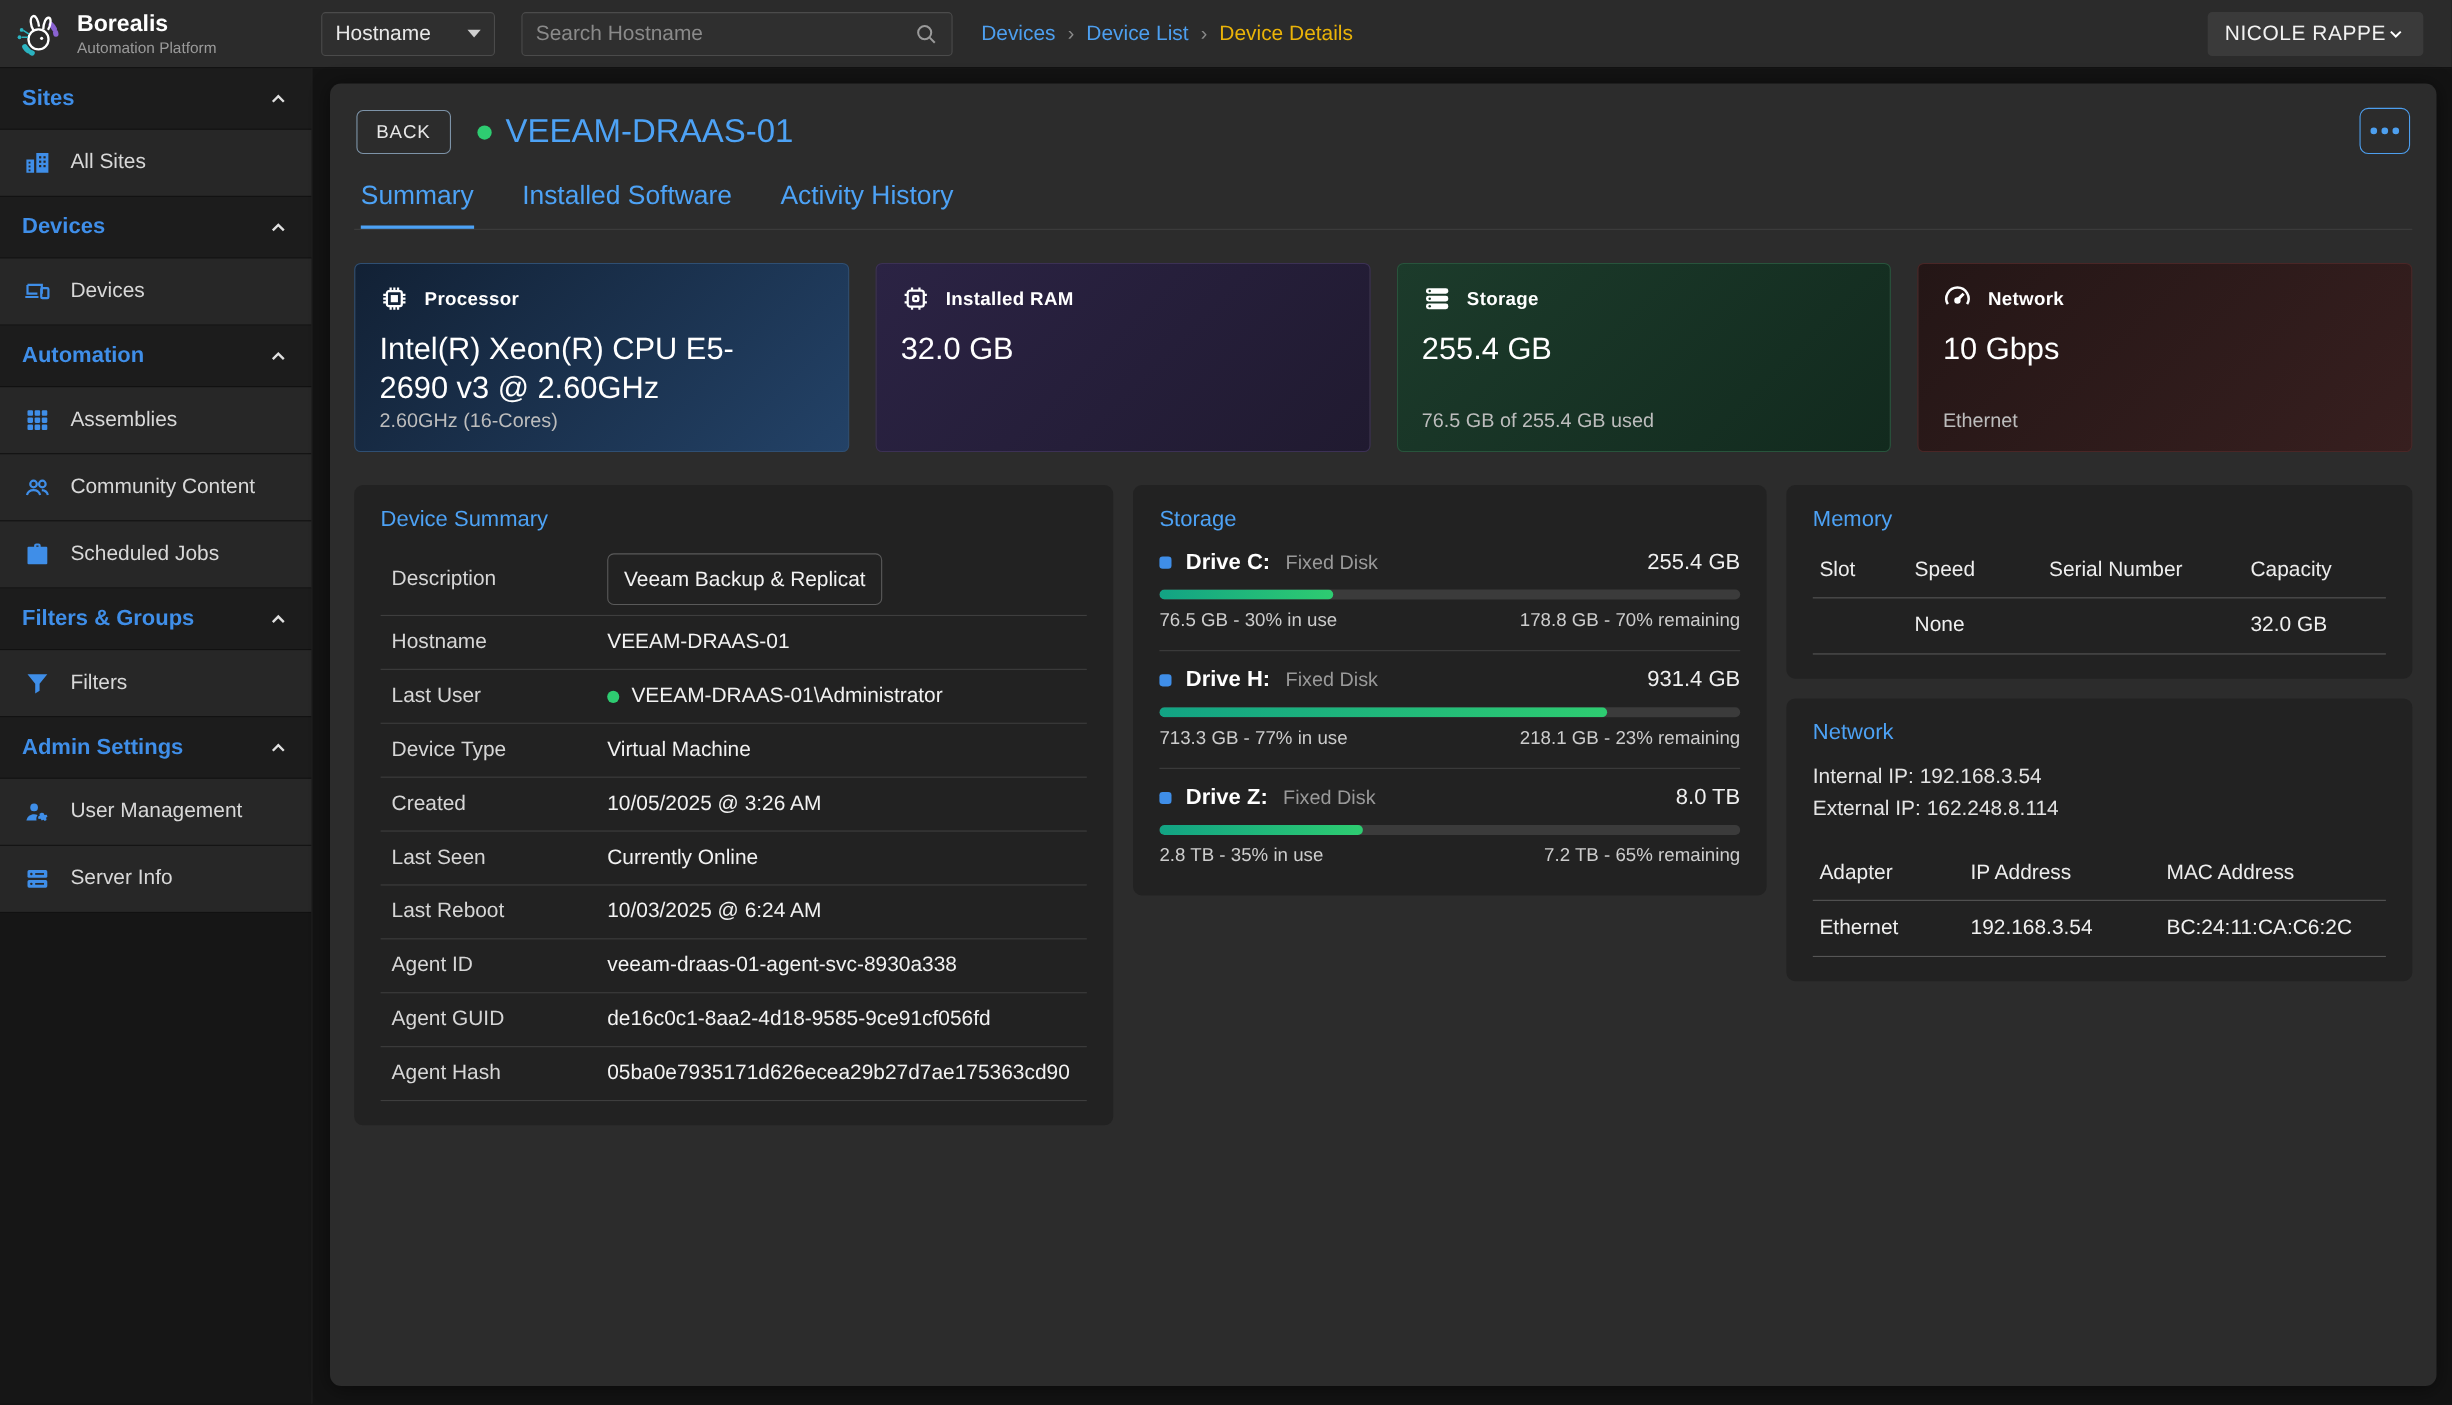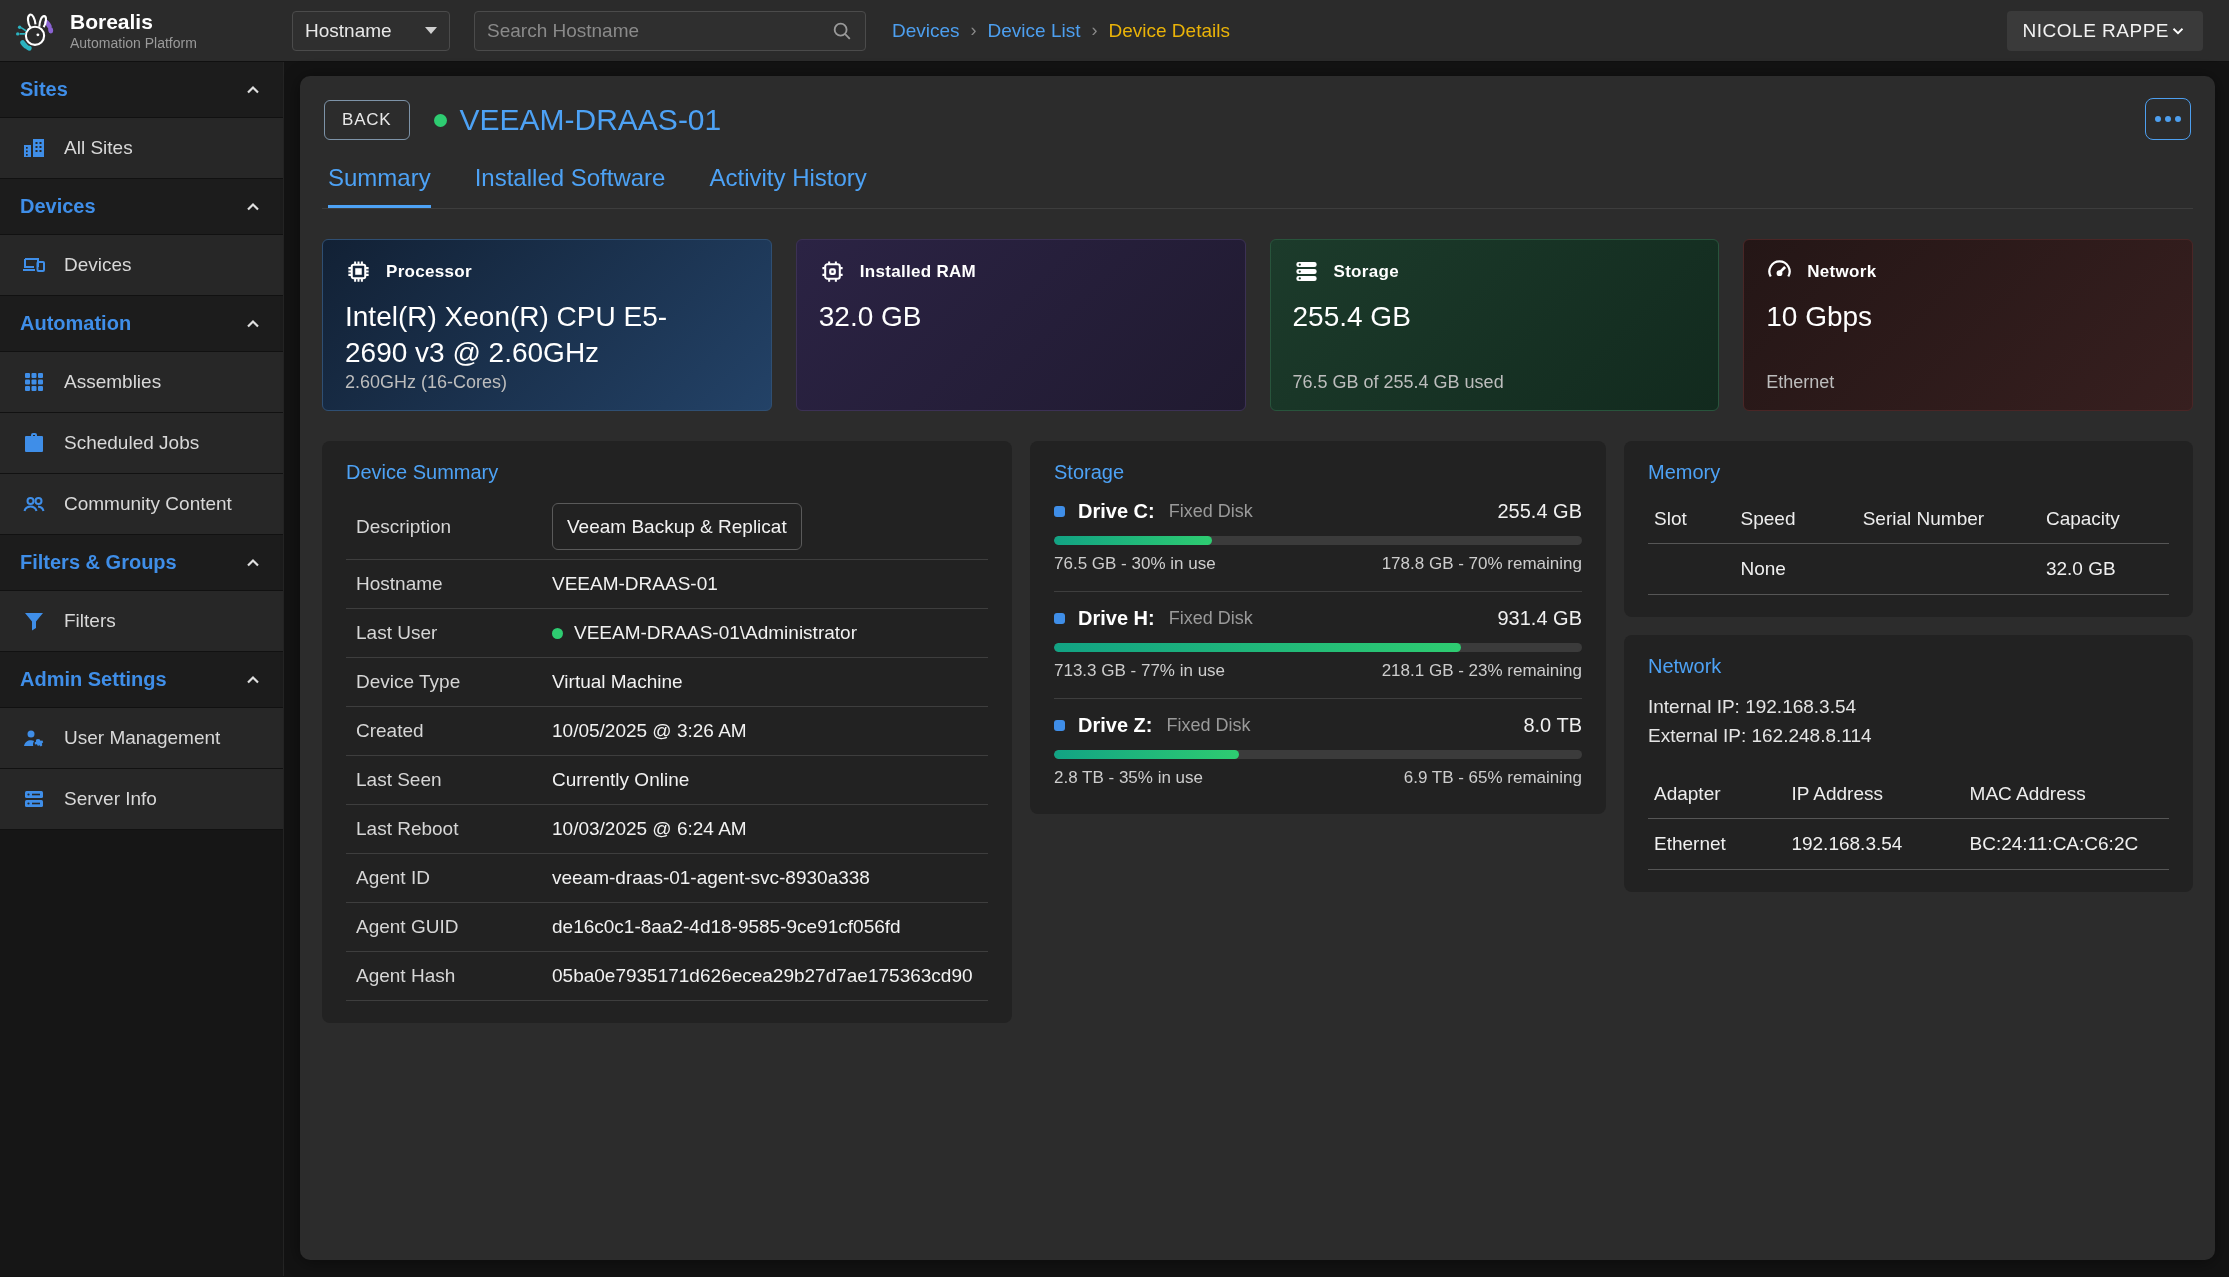--- a/index.html
+++ b/index.html
@@ -230,33 +230,33 @@
             <rect x="9.5" y="9.5" width="5" height="5" rx="1"></rect>
             <rect x="16" y="9.5" width="5" height="5" rx="1"></rect>
             <rect x="3" y="16" width="5" height="5" rx="1"></rect>
             <rect x="9.5" y="16" width="5" height="5" rx="1"></rect>
             <rect x="16" y="16" width="5" height="5" rx="1"></rect>
           </g>
       </svg>
       <span>Assemblies</span>
     </div>
     <div class="nav-item">
-      <svg class="icn" viewBox="0 0 24 24" fill="currentColor">
-        <path d="M9 5V4a2 2 0 0 1 2-2h2a2 2 0 0 1 2 2v1h5a1 1 0 0 1 1 1v14a1 1 0 0 1-1 1H4a1 1 0 0 1-1-1V6a1 1 0 0 1 1-1h5zm2 0h2V4h-2v1z"></path>
-      </svg>
-      <span>Scheduled Jobs</span>
-    </div>
-    <div class="nav-item">
       <svg class="icn" viewBox="0 0 24 24" fill="none" stroke="currentColor" stroke-width="2">
         <circle cx="8.5" cy="9" r="3"></circle>
           <circle cx="16.5" cy="9" r="3"></circle>
           <path d="M2.5 19c.8-3 3-4.5 6-4.5s5.2 1.5 6 4.5"></path>
           <path d="M16 14.6c2.8.2 4.8 1.6 5.5 4.4"></path>
       </svg>
       <span>Community Content</span>
+    </div>
+    <div class="nav-item">
+      <svg class="icn" viewBox="0 0 24 24" fill="currentColor">
+        <path d="M9 5V4a2 2 0 0 1 2-2h2a2 2 0 0 1 2 2v1h5a1 1 0 0 1 1 1v14a1 1 0 0 1-1 1H4a1 1 0 0 1-1-1V6a1 1 0 0 1 1-1h5zm2 0h2V4h-2v1z"></path>
+      </svg>
+      <span>Scheduled Jobs</span>
     </div>
 
     <div class="nav-section">
       <span class="nav-section-label">Filters &amp; Groups</span>
       <svg class="nav-chevron" viewBox="0 0 24 24" fill="none" stroke="currentColor" stroke-width="2.6">
           <path d="m6 15 6-6 6 6"></path>
         </svg>
     </div>
     <div class="nav-item">
       <svg class="icn" viewBox="0 0 24 24" fill="currentColor">
@@ -467,21 +467,21 @@
                 <span class="bullet"></span>
                 <span class="drive-name">Drive Z:</span>
                 <span class="drive-type">Fixed Disk</span>
                 <span class="drive-size">8.0 TB</span>
               </div>
               <div class="bar-track">
                 <div class="bar-fill" style="width: 35%;"></div>
               </div>
               <div class="drive-stats">
                 <span>2.8 TB - 35% in use</span>
-                <span>6.9 TB - 65% remaining</span>
+                <span>7.2 TB - 65% remaining</span>
               </div>
             </div>
           </div>
         </div>
 
         <div class="right-col">
           <div class="panel">
             <div class="panel-title">Memory</div>
             <div class="tbl">
               <div class="tbl-head">

